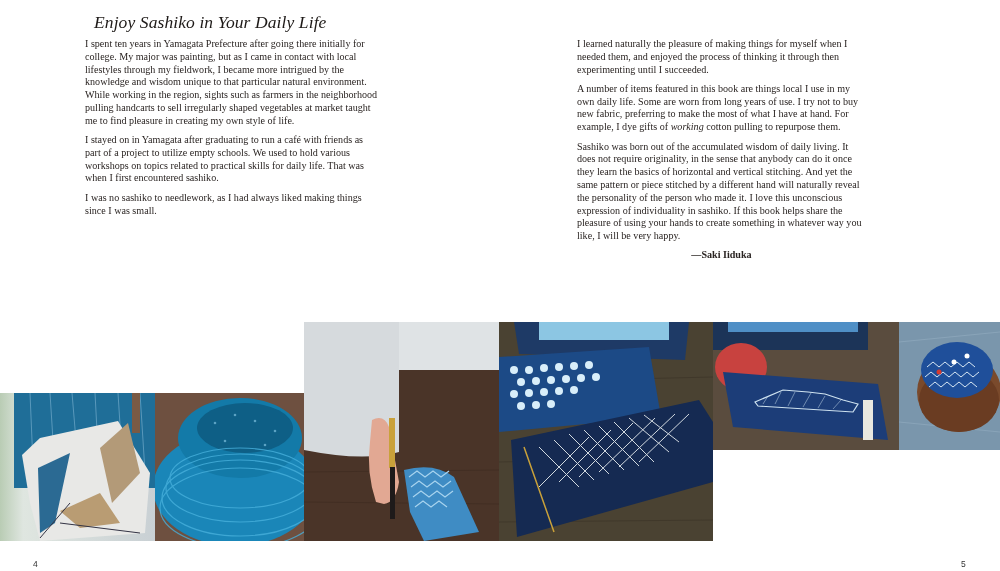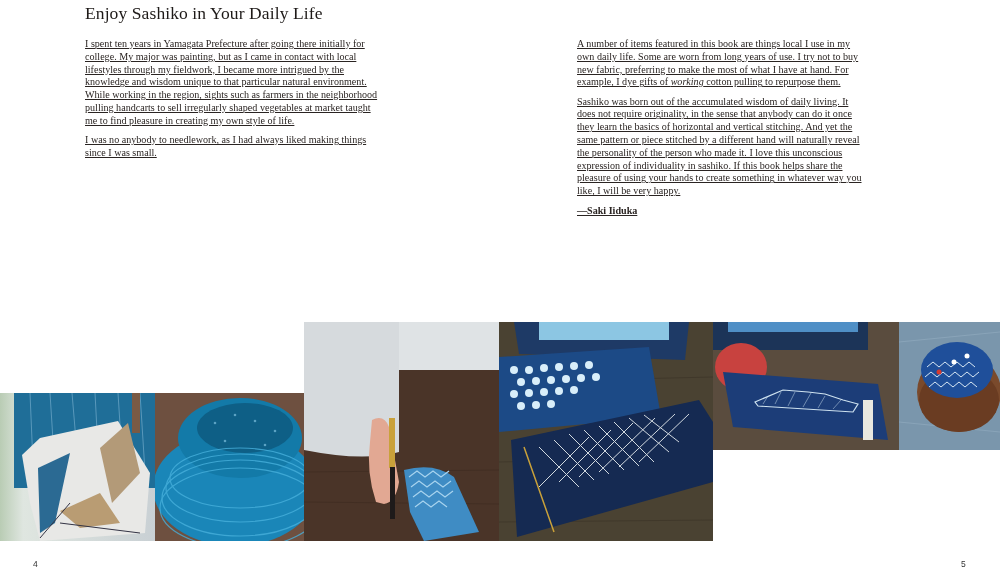--- a/index.html
+++ b/index.html
@@ -3,50 +3,53 @@
   <meta charset="utf-8">
   <style>
     html, body { margin: 0; padding: 0; }
     body {
       width: 1000px; height: 571px; position: relative; overflow: hidden;
       background: #ffffff; color: #2a2422;
       font-family: "Liberation Serif", "DejaVu Serif", serif;
     }
     .title {
       position: absolute; left: 85px; top: 3px;
-      font-size: 17.5px; font-weight: normal; margin: 0; color: #1e1a18;
+      font-size: 17.5px; font-weight: normal; margin: 9px; color: #1e1a18;
       letter-spacing: 0.1px;
+      font-style: italic;
     }
     .col {
       position: absolute; font-size: 10.1px; line-height: 12.8px; color: #2a2422;
     }
-    .col p { margin: 0 0 6.5px 0; text-decoration: underline; }
+    .col p { margin: 0 0 6.5px 0; }
     .col-left { left: 85px; top: 38px; width: 294px; }
     .col-right { left: 577px; top: 38px; width: 292px; }
     .signature {
-      text-align: left; font-weight: bold; margin-top: 3px !important; padding-right: 3px;
+      text-align: center; font-weight: bold; margin-top: 3px !important; padding-right: 3px;
     }
     .photo { position: absolute; overflow: hidden; }
     .page-num {
       position: absolute; top: 559px; font-size: 8.5px; color: #333;
       font-family: "Liberation Sans", "DejaVu Sans", sans-serif;
     }
     svg { display: block; }
   </style>
 </head>
 <body>
 
 <h1 class="title">Enjoy Sashiko in Your Daily Life</h1>
 
 <div class="col col-left">
   <p>I spent ten years in Yamagata Prefecture after going there initially for college. My major was painting, but as I came in contact with local lifestyles through my fieldwork, I became more intrigued by the knowledge and wisdom unique to that particular natural environment. While working in the region, sights such as farmers in the neighborhood pulling handcarts to sell irregularly shaped vegetables at market taught me to find pleasure in creating my own style of life.</p>
-  <p>I was no anybody to needlework, as I had always liked making things since I was small.</p>
+  <p>I stayed on in Yamagata after graduating to run a café with friends as part of a project to utilize empty schools. We used to hold various workshops on topics related to practical skills for daily life. That was when I first encountered sashiko.</p>
+  <p>I was no sashiko to needlework, as I had always liked making things since I was small.</p>
 </div>
 
 <div class="col col-right">
+  <p>I learned naturally the pleasure of making things for myself when I needed them, and enjoyed the process of thinking it through then experimenting until I succeeded.</p>
   <p><span>A number of items featured in this book are things local I use in my own daily life. Some are worn from long years of use. I try not to buy new fabric, preferring to make the most of what I have at hand. For example, I dye gifts of </span><em>working</em><span> cotton pulling to repurpose them.</span></p>
   <p>Sashiko was born out of the accumulated wisdom of daily living. It does not require originality, in the sense that anybody can do it once they learn the basics of horizontal and vertical stitching. And yet the same pattern or piece stitched by a different hand will naturally reveal the personality of the person who made it. I love this unconscious expression of individuality in sashiko. If this book helps share the pleasure of using your hands to create something in whatever way you like, I will be very happy.</p>
   <p class="signature">—Saki Iiduka</p>
 </div>
 
 <div class="photo" style="left:0;top:393px;width:155px;height:148px;">
   <svg width="155" height="148" viewBox="0 0 155 148">
     <defs>
       <linearGradient id="bg1" x1="0" x2="1">
           <stop offset="0" stop-color="#b9ccb4"></stop>

